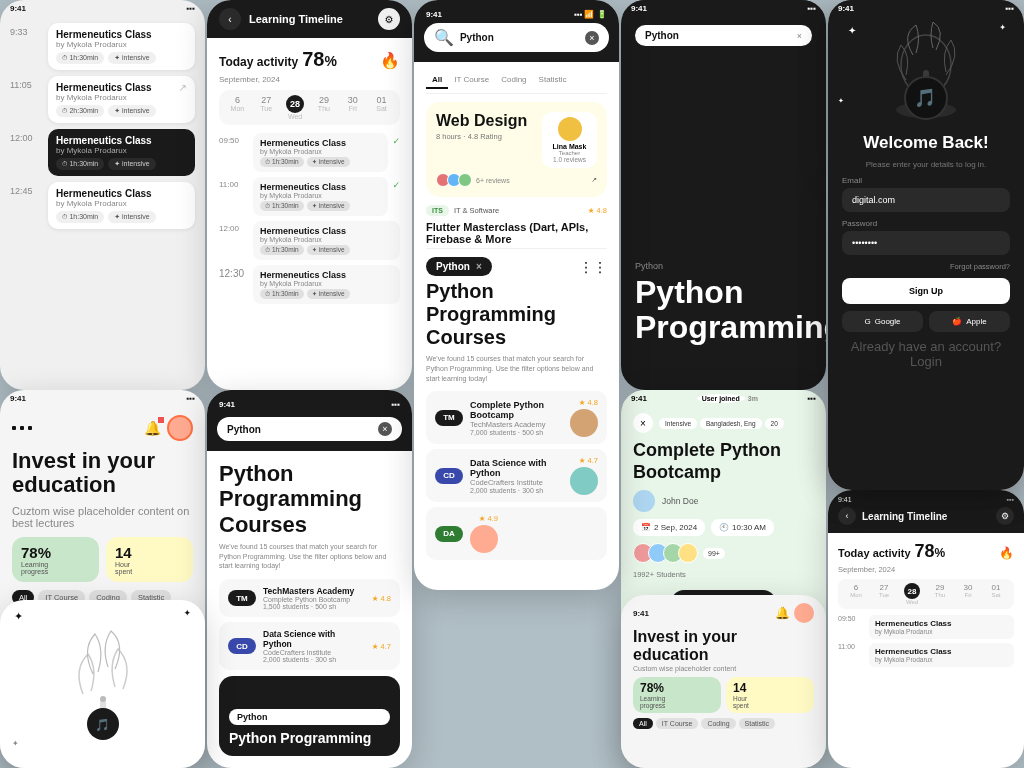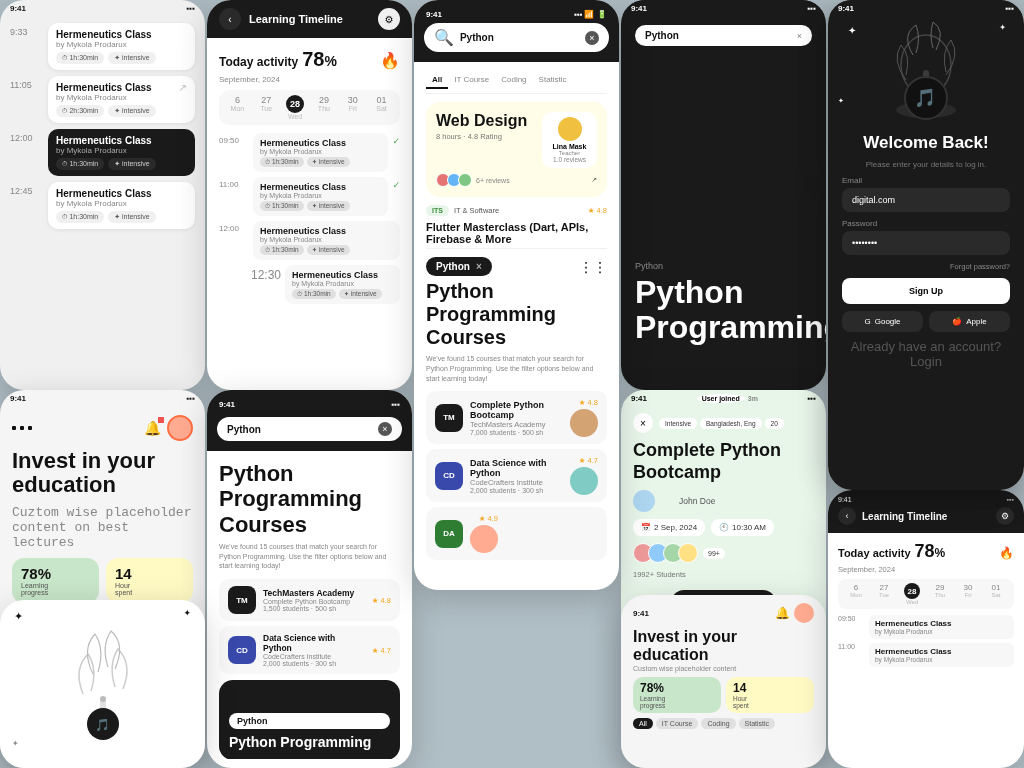--- a/index.html
+++ b/index.html
@@ -93,21 +93,21 @@
       border-radius: 10px;
       padding: 7px 9px;
       margin-bottom: 5px;
       display: flex;
       align-items: center;
       gap: 7px;
     }
 
     .course-logo {
       width: 28px;
-      height: 28px;
+      height: 16px;
       border-radius: 8px;
       background: #1a1a1a;
       display: flex;
       align-items: center;
       justify-content: center;
       font-size: 8px;
       color: #fff;
       font-weight: 700;
       flex-shrink: 0;
     }
@@ -403,21 +403,21 @@
             <div style="font-size:9px; font-weight:700; color:#111;">Hermeneutics Class</div>
             <div style="font-size:7px; color:#888;">by Mykola Prodarux</div>
             <div style="display:flex; gap:3px; margin-top:2px;">
               <span style="background:#e0e0e0; border-radius:10px; padding:1px 5px; font-size:6.5px; color:#555;">⏱ 1h:30min</span>
               <span style="background:#e0e0e0; border-radius:10px; padding:1px 5px; font-size:6.5px; color:#555;">✦ intensive</span>
             </div>
           </div>
         </div>
 
         <div style="display:flex; gap:4px; align-items:flex-start;">
-          <span style="font-size:12px; color:#888; min-width:30px; padding-top:3px;margin-left:32px;">12:30</span>
+          <span style="font-size:10px; color:#888; min-width:30px; padding-top:3px;">12:30</span>
           <div style="background:#f7f7f7; border-radius:8px; padding:5px 7px; flex:1;">
             <div style="font-size:9px; font-weight:700; color:#111;">Hermeneutics Class</div>
             <div style="font-size:7px; color:#888;">by Mykola Prodarux</div>
             <div style="display:flex; gap:3px; margin-top:2px;">
               <span style="background:#e0e0e0; border-radius:10px; padding:1px 5px; font-size:6.5px; color:#555;">⏱ 1h:30min</span>
               <span style="background:#e0e0e0; border-radius:10px; padding:1px 5px; font-size:6.5px; color:#555;">✦ intensive</span>
             </div>
           </div>
         </div>
       </div>
@@ -618,21 +618,21 @@
         <div style="display:flex; gap:5px; align-items:center;">
           <div style="position:relative;">
             <span style="font-size:14px;">🔔</span>
             <span style="position:absolute;top:-2px;right:-2px;width:6px;height:6px;background:#ef5350;border-radius:50;"></span>
           </div>
           <div style="width:26px;height:26px;border-radius:50%;background:#ffab91;border:2px solid #ff7043;"></div>
         </div>
       </div>
 
       <div style="font-size:22px; font-weight:900; color:#111; line-height:1.1;">Invest in your education</div>
-      <div style="font-size:13px; color:#888;font-family:Liberation Mono, monospace;">Cuztom wise placeholder content on best lectures</div>
+      <div style="font-size:11px; color:#888;">Cuztom wise placeholder content on best lectures</div>
 
       <div style="display:flex; gap:7px;">
         <div style="background:#c8e6c9; border-radius:12px; padding:7px 9px; flex:1;">
           <div style="font-size:15px; font-weight:800; color:#111;">78%</div>
           <div style="font-size:7px; color:#555;">Learning<br>progress</div>
         </div>
         <div style="background:#fff9c4; border-radius:12px; padding:7px 9px; flex:1;">
           <div style="font-size:15px; font-weight:800; color:#111;">14</div>
           <div style="font-size:7px; color:#555;">Hour<br>spent</div>
         </div>
@@ -736,21 +736,21 @@
         <span style="background:#fff; border-radius:50%; width:20px; height:20px; display:flex; align-items:center; justify-content:center; font-size:10px; cursor:pointer;">×</span>
         <div style="display:flex; gap:3px; flex-wrap:wrap;">
           <span style="background:#fff; border-radius:10px; padding:2px 6px; font-size:6.5px; color:#333;">Intensive</span>
           <span style="background:#fff; border-radius:10px; padding:2px 6px; font-size:6.5px; color:#333;">Bangladesh, Eng</span>
           <span style="background:#fff; border-radius:10px; padding:2px 6px; font-size:6.5px; color:#333;">20</span>
         </div>
       </div>
 
       <div style="font-size:18px; font-weight:800; color:#111; line-height:1.2;">Complete Python Bootcamp</div>
 
-      <div style="display:flex; align-items:center; gap:24px;">
+      <div style="display:flex; align-items:center; gap:7px;">
         <div style="width:22px;height:22px;border-radius:50%;background:#aed6f1;"></div>
         <span style="font-size:8.5px; color:#555;">John Doe</span>
       </div>
 
       <div style="display:flex; gap:6px;">
         <div style="background:#fff; border-radius:8px; padding:4px 8px; font-size:8px; color:#333; display:flex; align-items:center; gap:3px;">
           <span>📅</span>
           <span>2 Sep, 2024</span>
         </div>
         <div style="background:#fff; border-radius:8px; padding:4px 8px; font-size:8px; color:#333; display:flex; align-items:center; gap:3px;">

